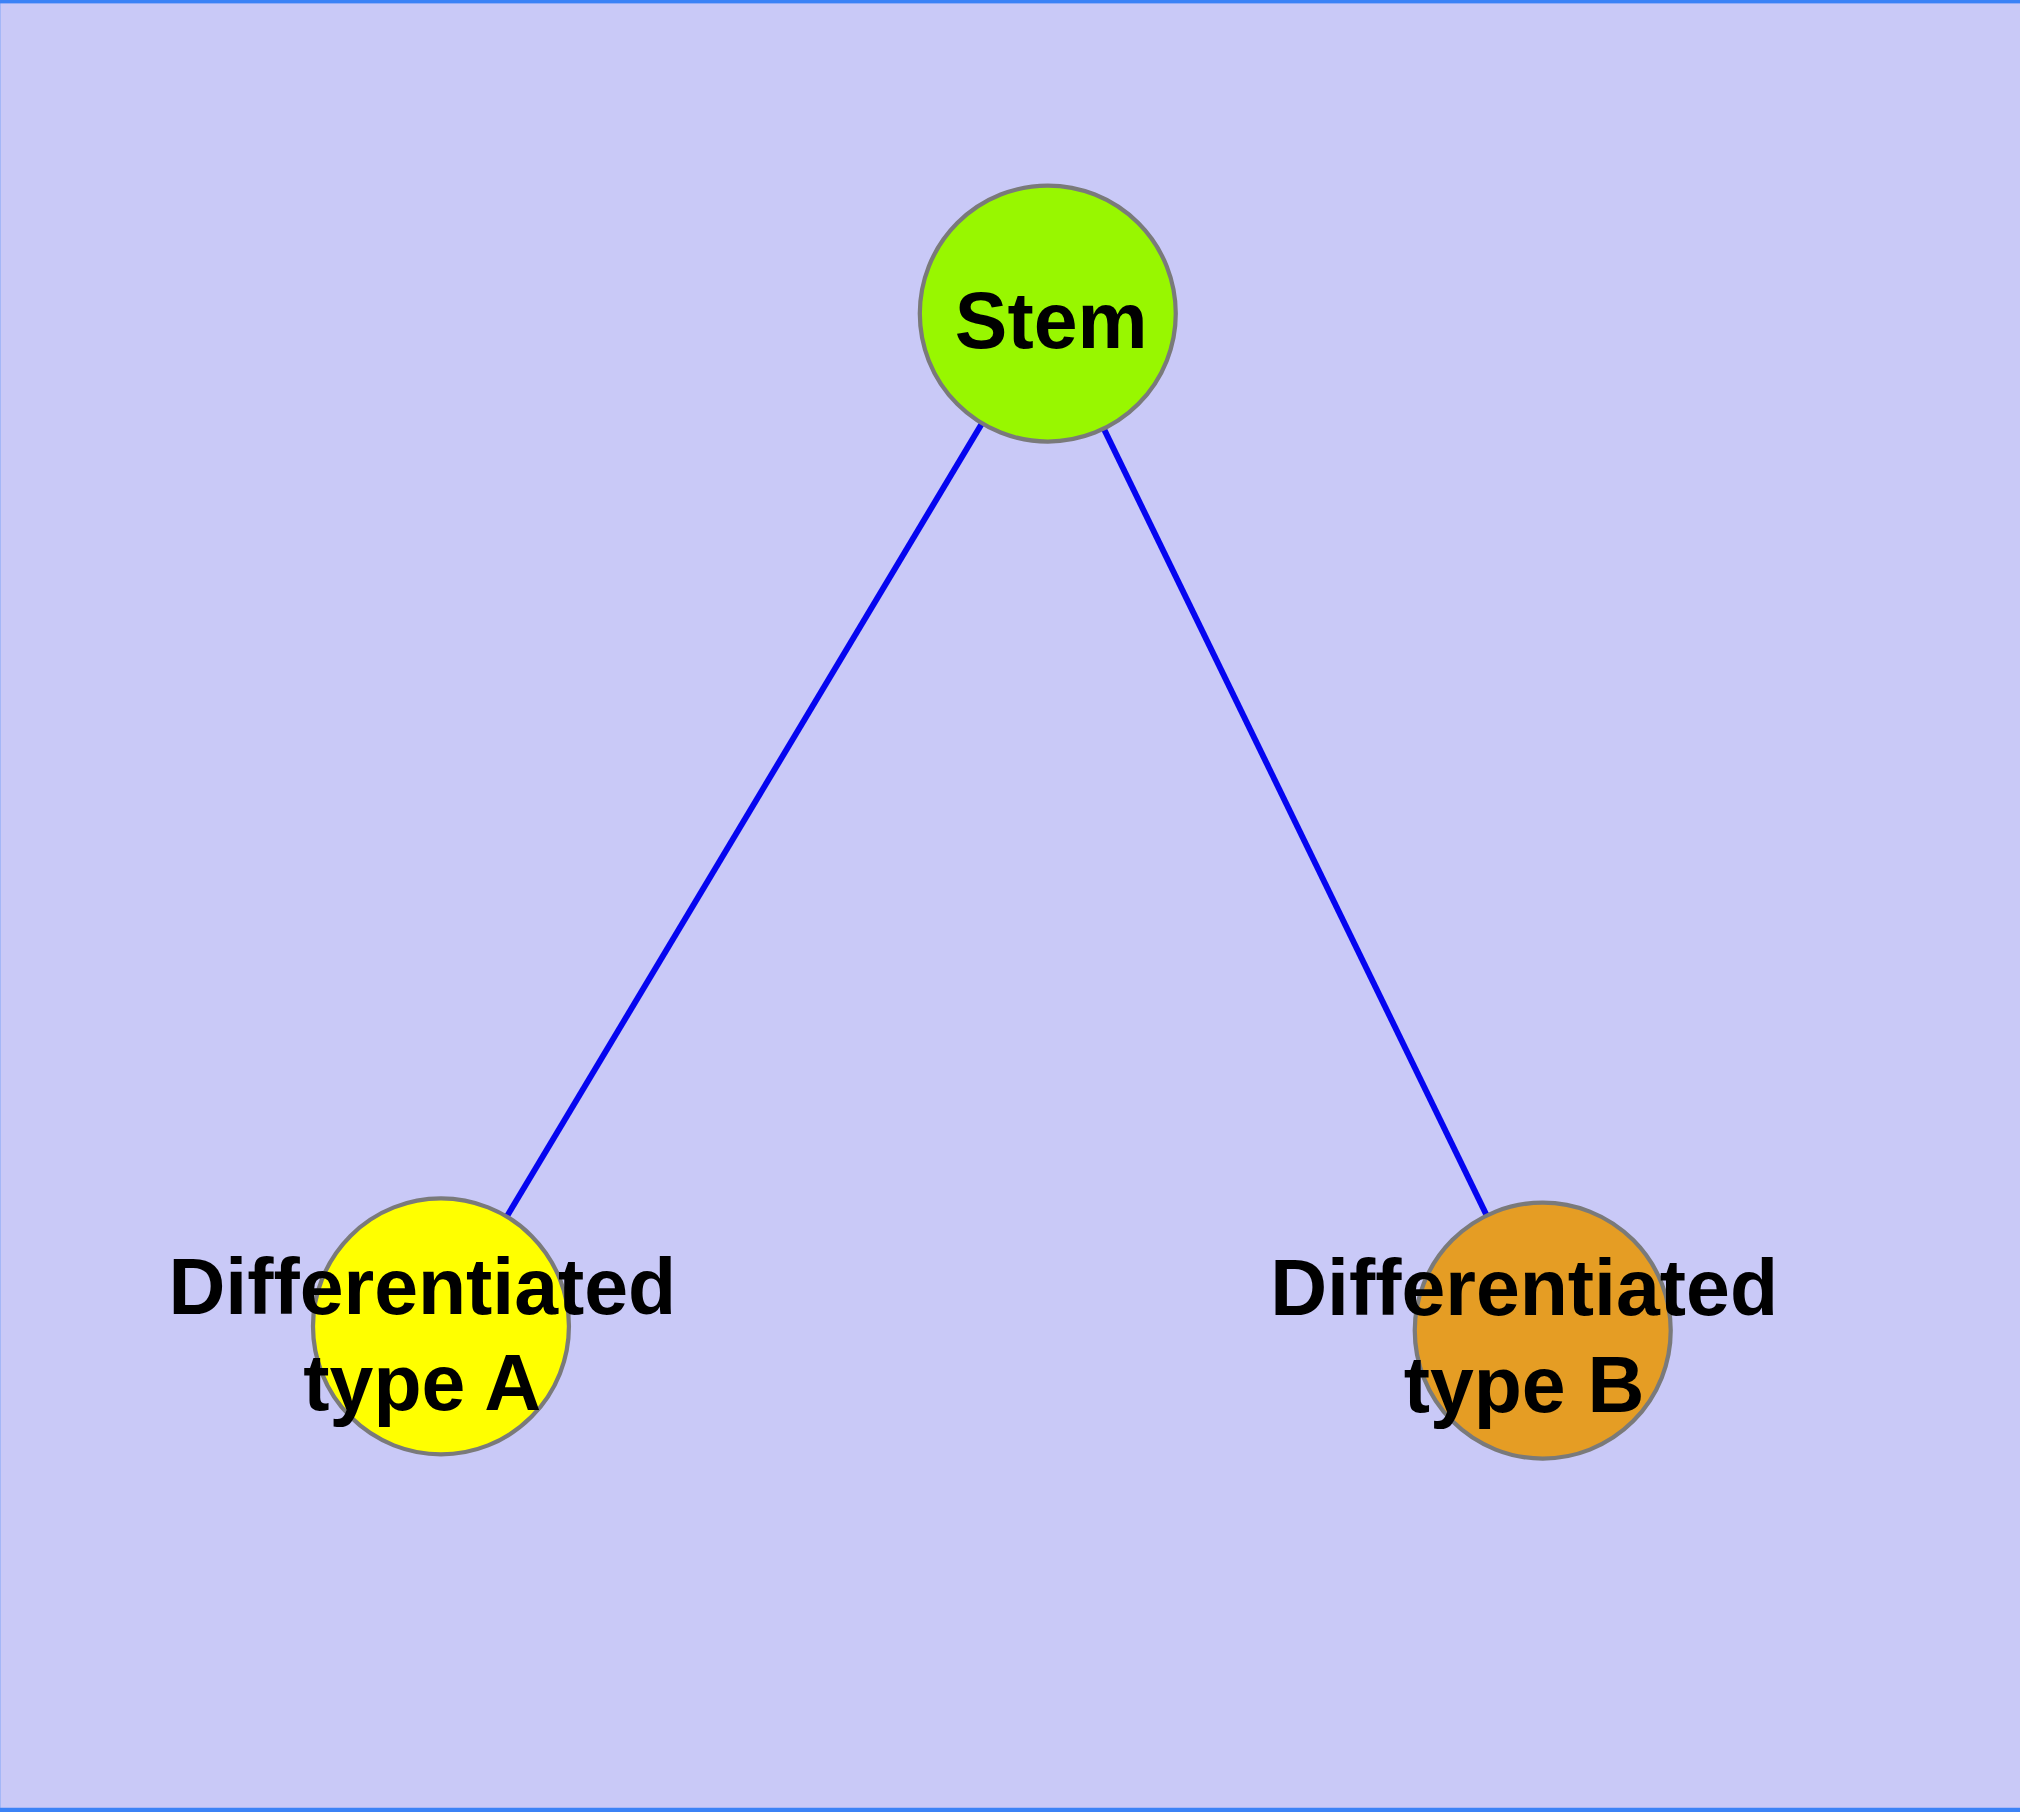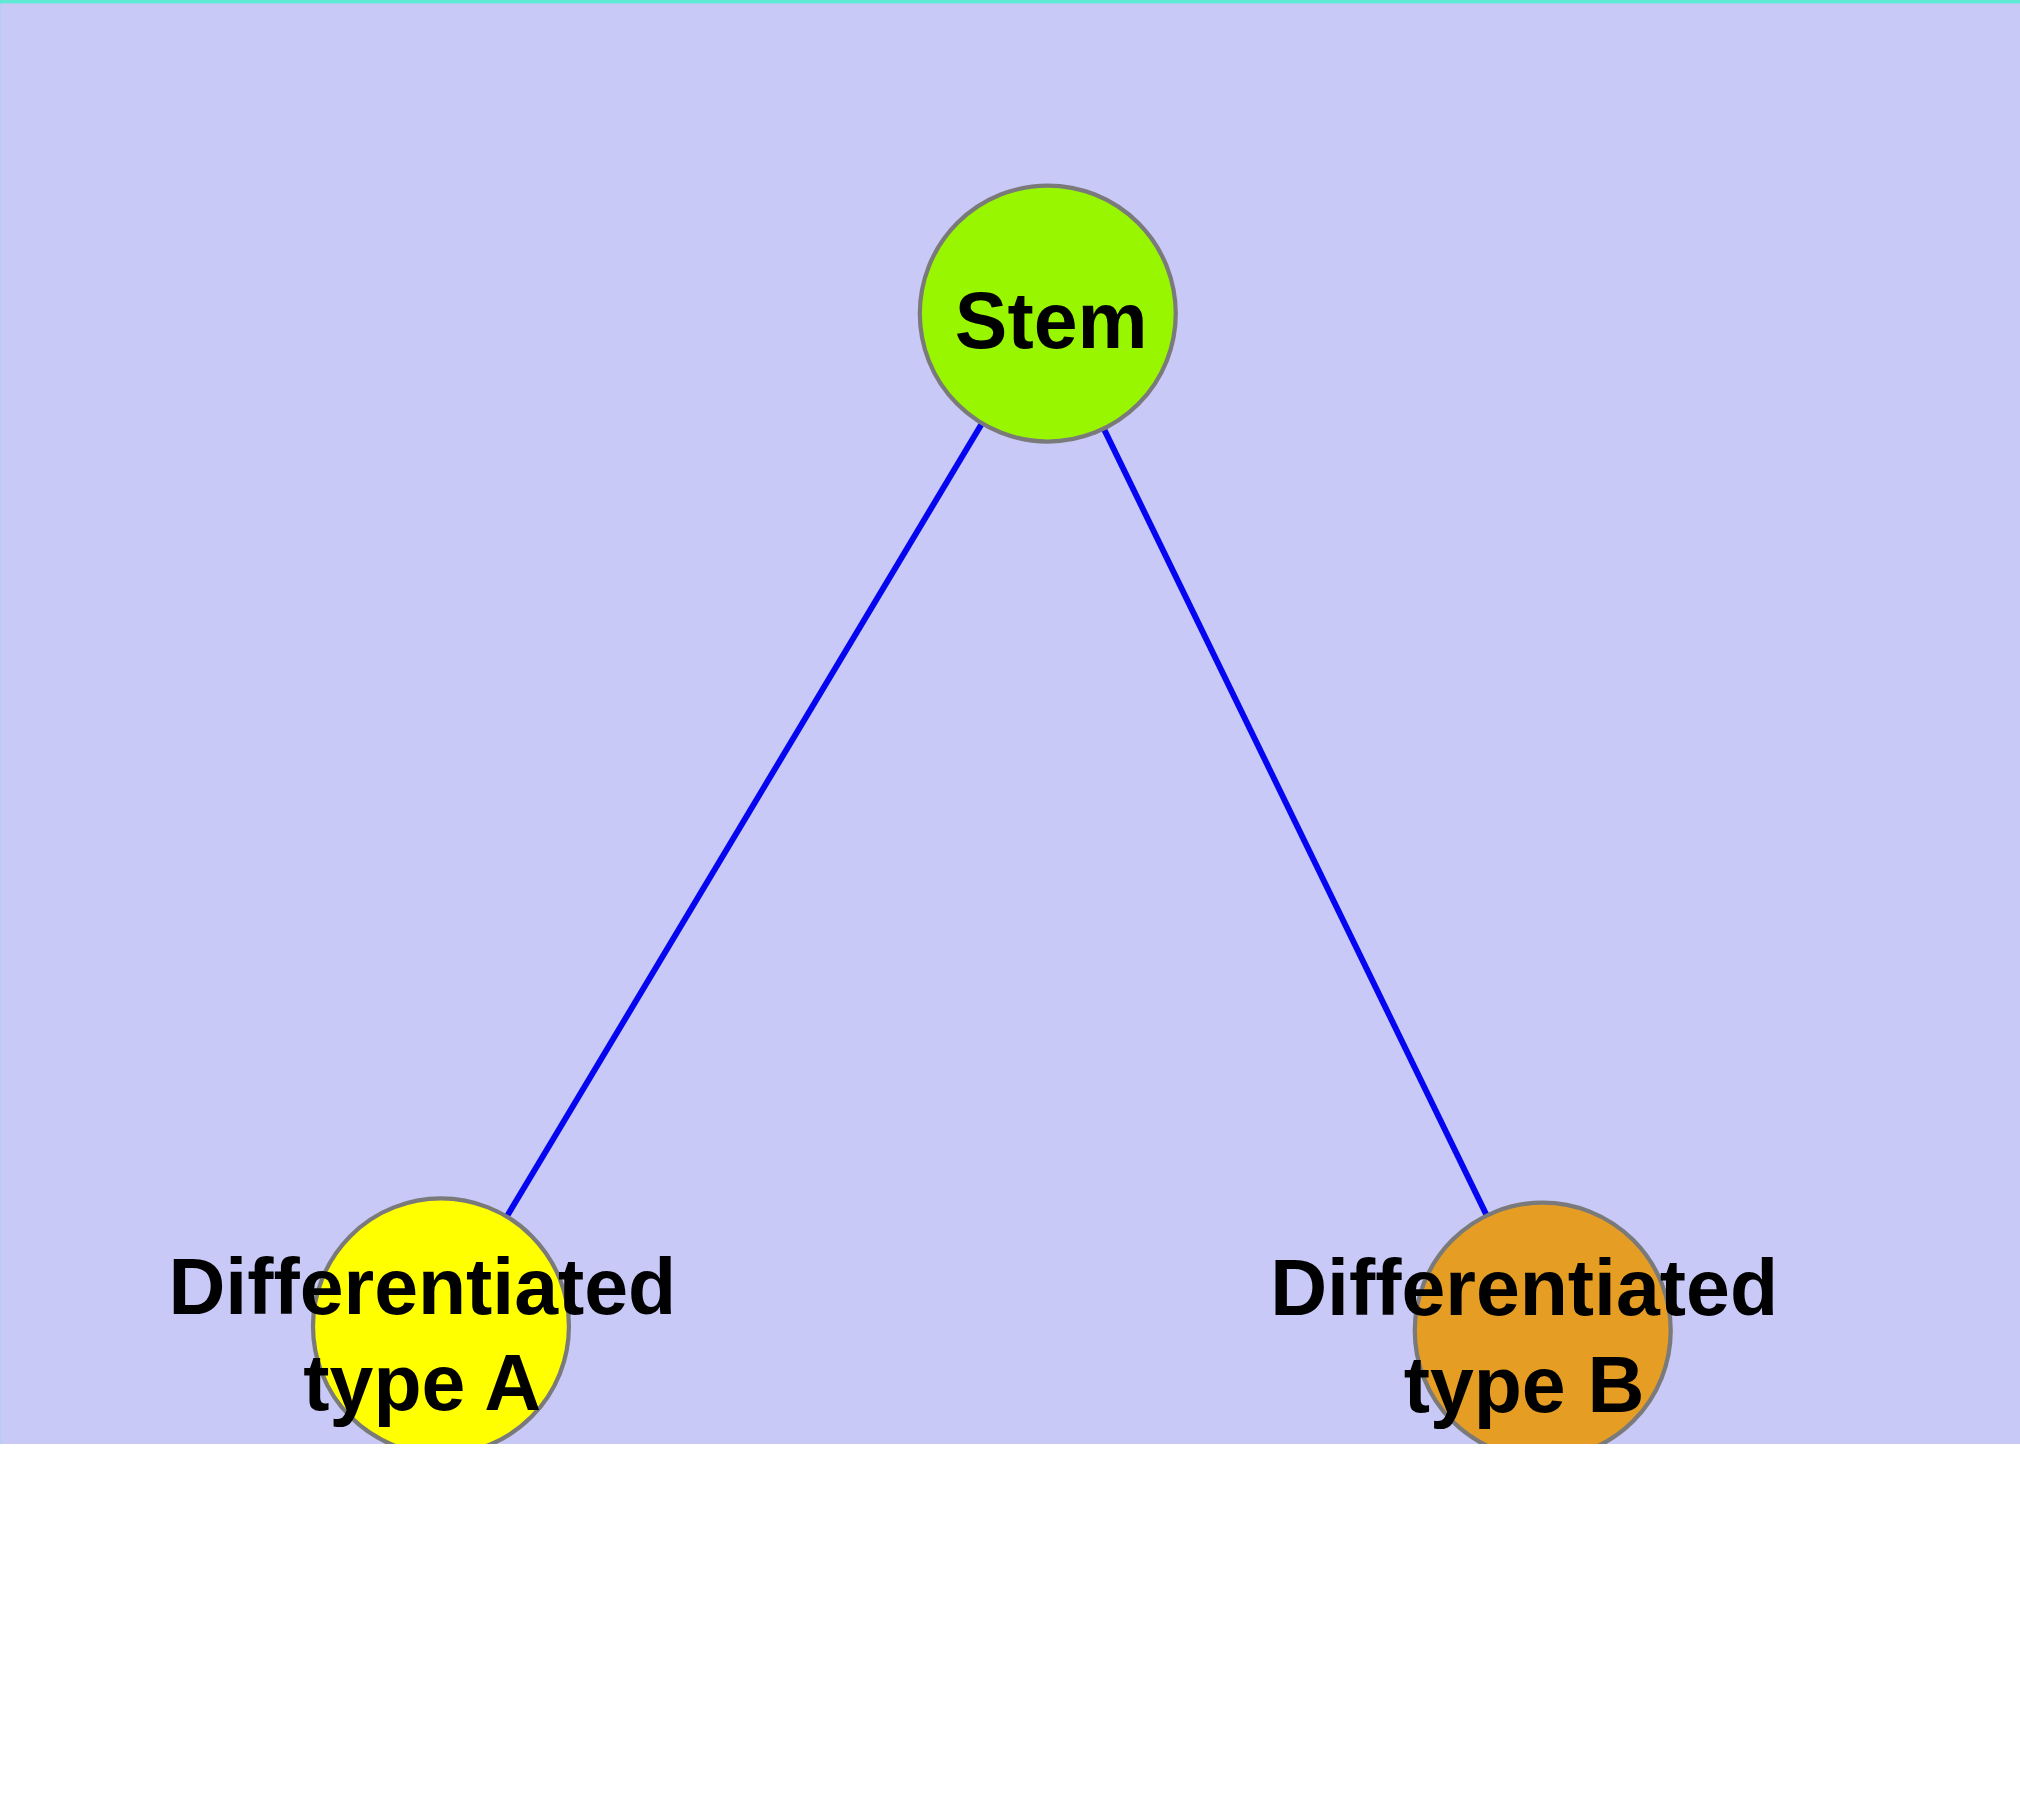--- a/index.html
+++ b/index.html
@@ -3,23 +3,23 @@
 <meta charset="utf-8">
 <style>
   html, body {
     margin: 0;
     padding: 0;
     background: #FFFFFF;
   }
   .stage {
     position: relative;
     width: 2021px;
-    height: 1444px;
+    height: 1812px;
     overflow: hidden;
-    background: #5eead4;
+    background: #3b82f6;
   }
   svg.graph {
     display: block;
     width: 2021px;
     height: 1812px;
   }
   .edge {
     stroke-width: 7px;
     fill: none;
   }

